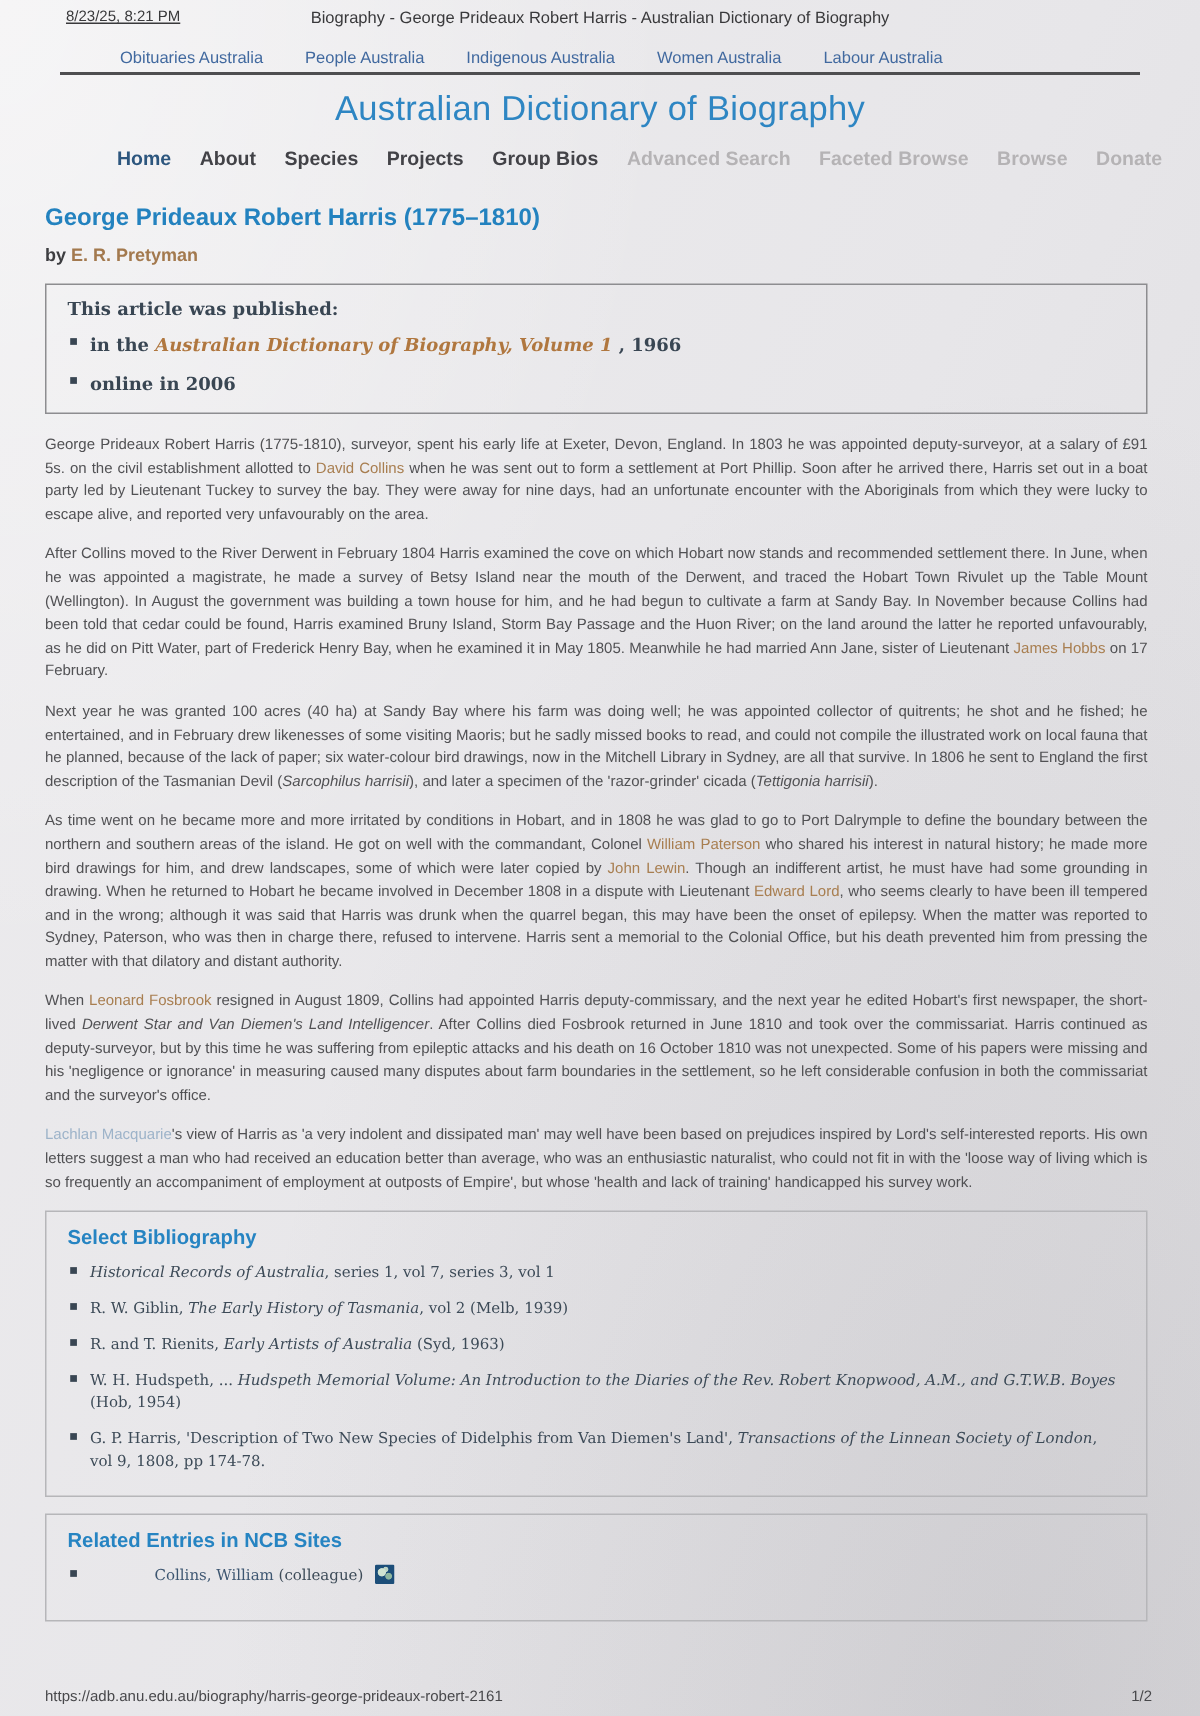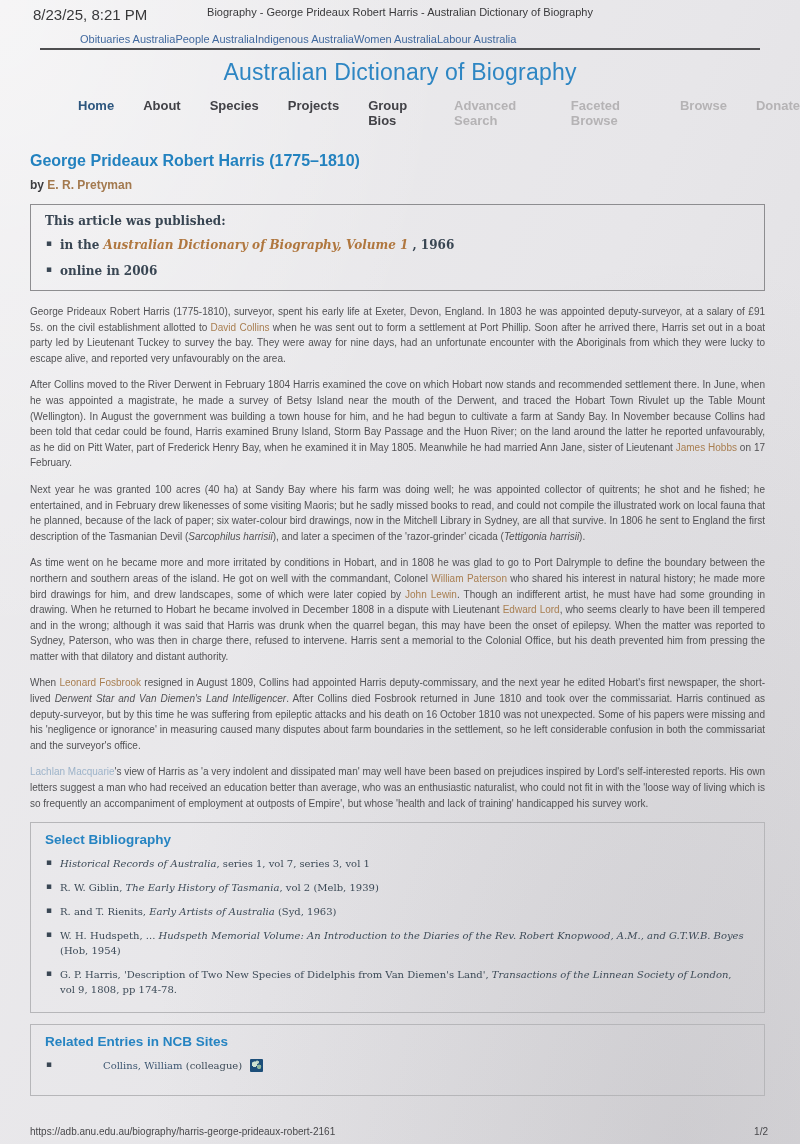--- a/index.html
+++ b/index.html
@@ -8,30 +8,30 @@
     width:800px; height:1144px; position:relative; overflow:hidden;
     font-family:"Liberation Sans", sans-serif;
     background:
       radial-gradient(ellipse at 85% 100%, rgba(120,118,125,.18), rgba(0,0,0,0) 55%),
       radial-gradient(ellipse at 0% 0%, rgba(255,255,255,.5), rgba(0,0,0,0) 40%),
       linear-gradient(115deg,#edecee 0%, #e7e6e9 55%, #dfdee1 100%);
     color:#4e4e51;
   }
   
   .print-header { position:relative; padding-top:6px; height:22px; }
-  .print-ts { position:absolute; left:33px; top:6px; font-size:15px; color:#39393b; }
+  .print-ts { position:absolute; left:44px; top:6px; font-size:10px; color:#39393b;text-decoration:underline; }
   .print-title { text-align:center; font-size:11px; color:#39393b; }
   
-  .site-nav { display:flex; padding-left:80px; margin-top:11px; }
+  .site-nav { display:flex; gap:28px; padding-left:80px; margin-top:11px; }
   .site-nav span { font-size:11px; color:#41699f; cursor:pointer; }
   .rule { margin:3px 40px 0 40px; border-top:2px solid #4e4e50; }
   
   .masthead { text-align:center; margin-top:9px; font-size:23px; color:#2e86c3; letter-spacing:.2px; }
   
-  .menu { display:flex; gap:29px; padding-left:78px; margin-top:12px; }
+  .menu { display:flex; gap:19px; padding-left:78px; margin-top:12px; }
   .menu span { font-size:13px; font-weight:bold; }
   .menu .on { color:#424247; }
   .menu .home { color:#2d567e; }
   .menu .off { color:#b5b3b5; }
   
   .content { padding:0 35px 0 30px; }
   h1 { margin-top:24px; font-size:16px; font-weight:bold; color:#2382bf; }
   .byline { margin-top:8px; font-size:12px; font-weight:bold; color:#3d3d40; }
   .byline .author { color:#a3794e; }
   .pubbox {

